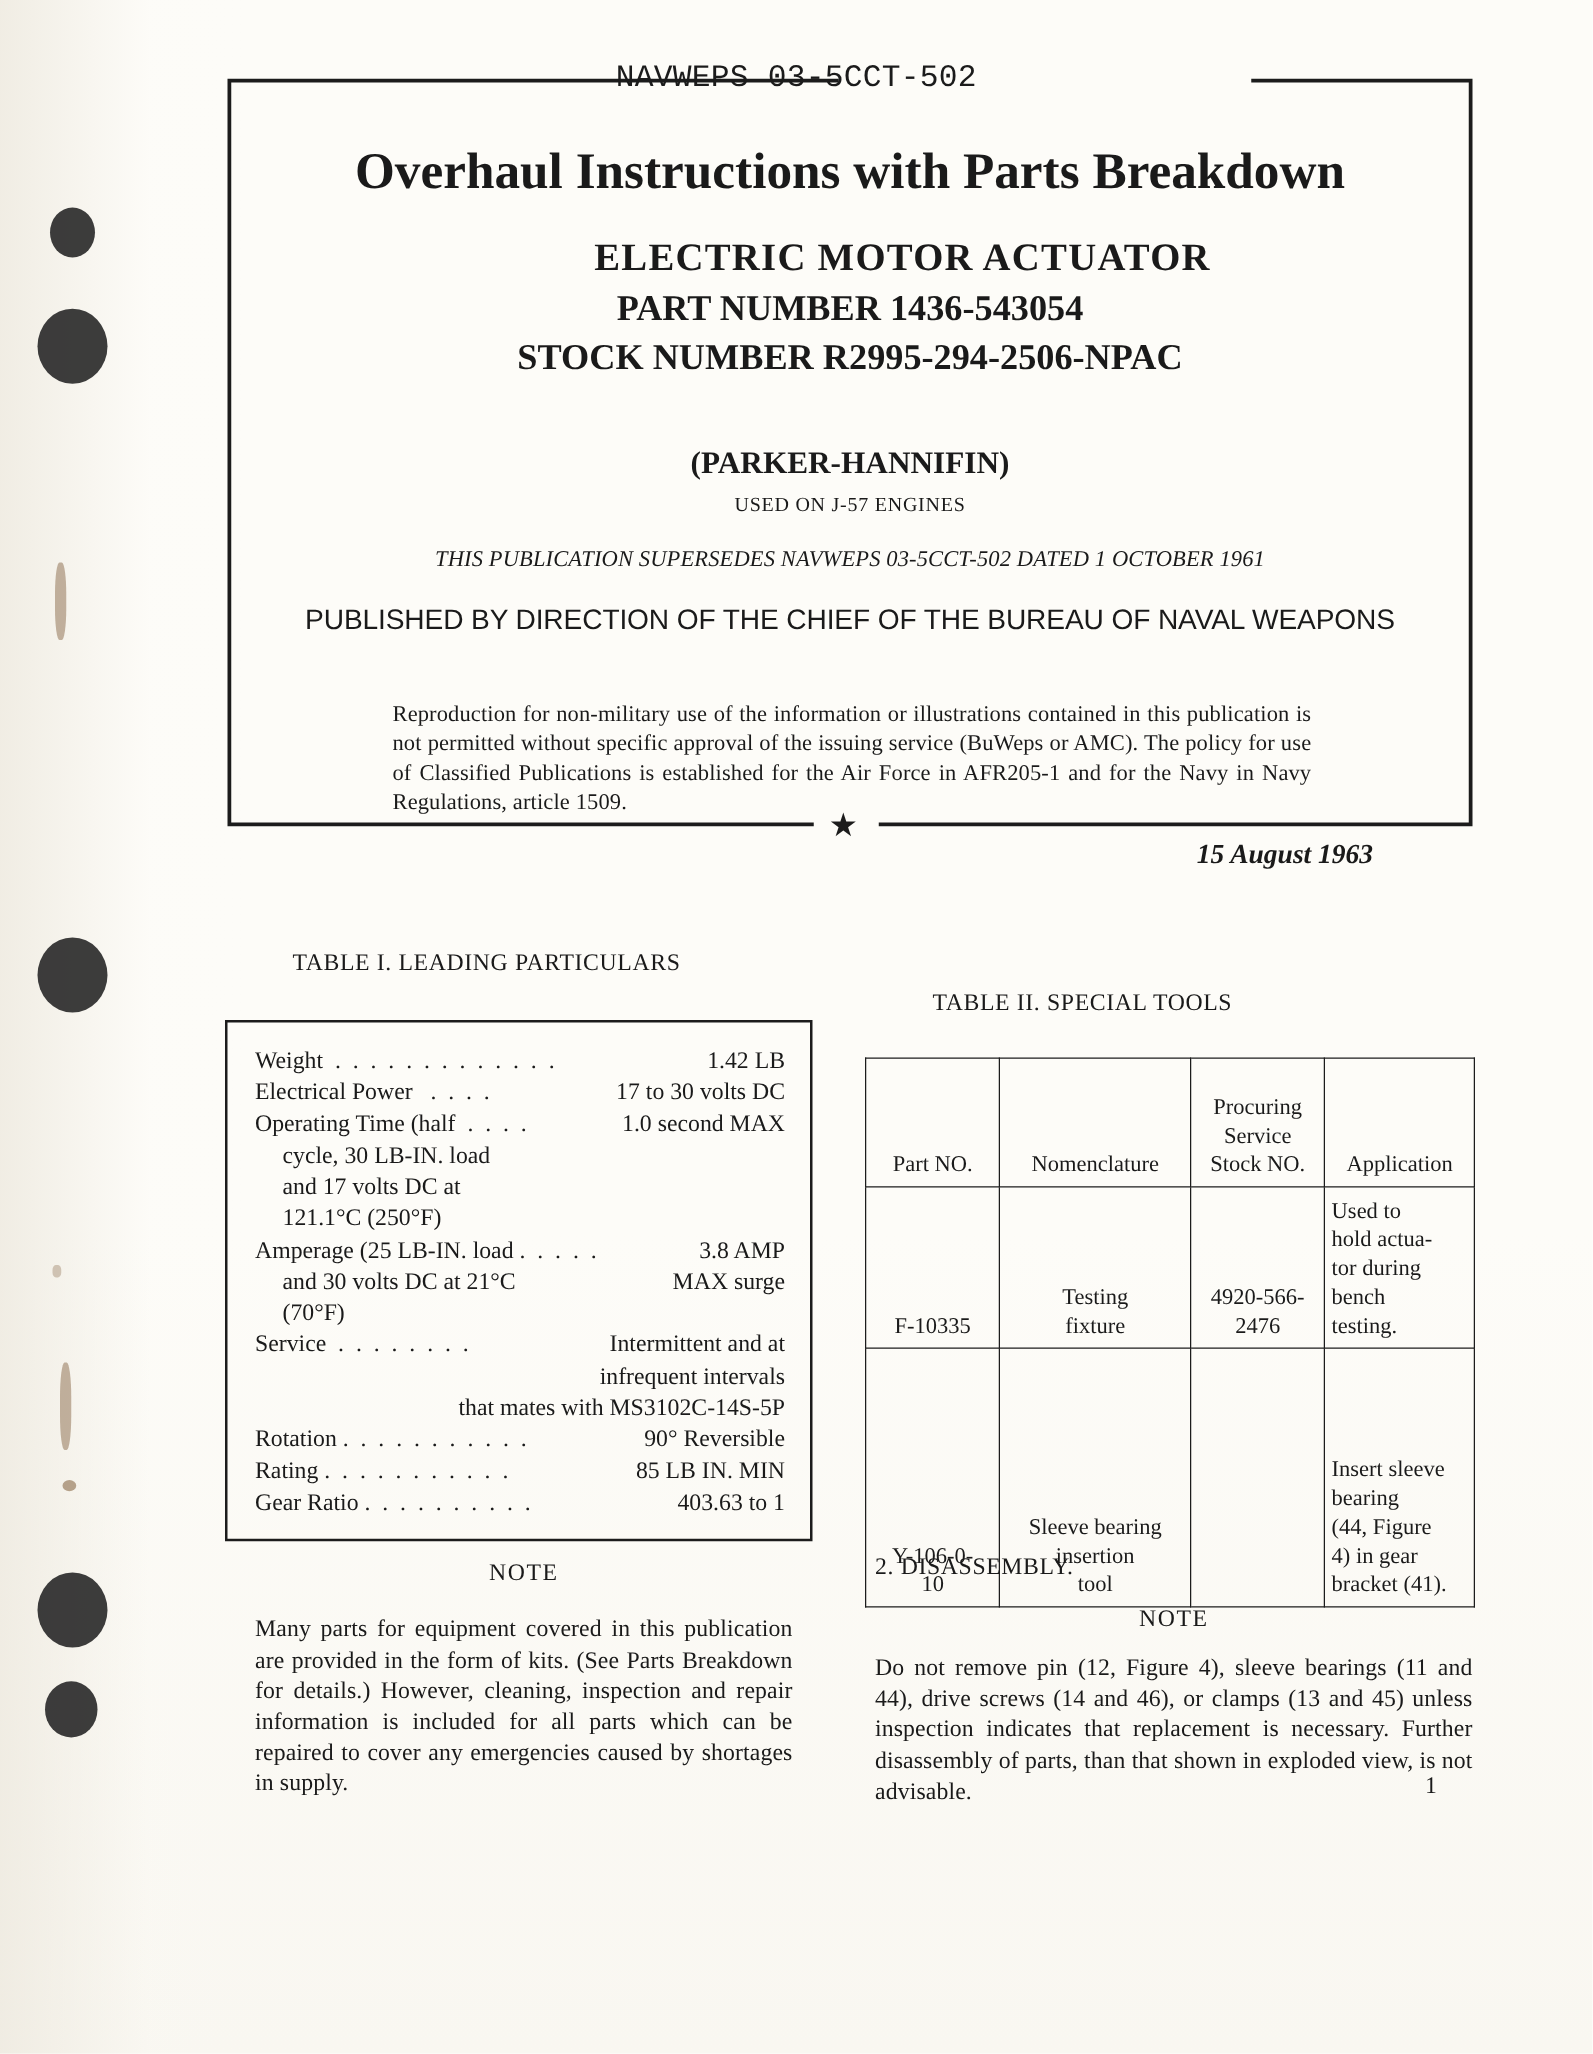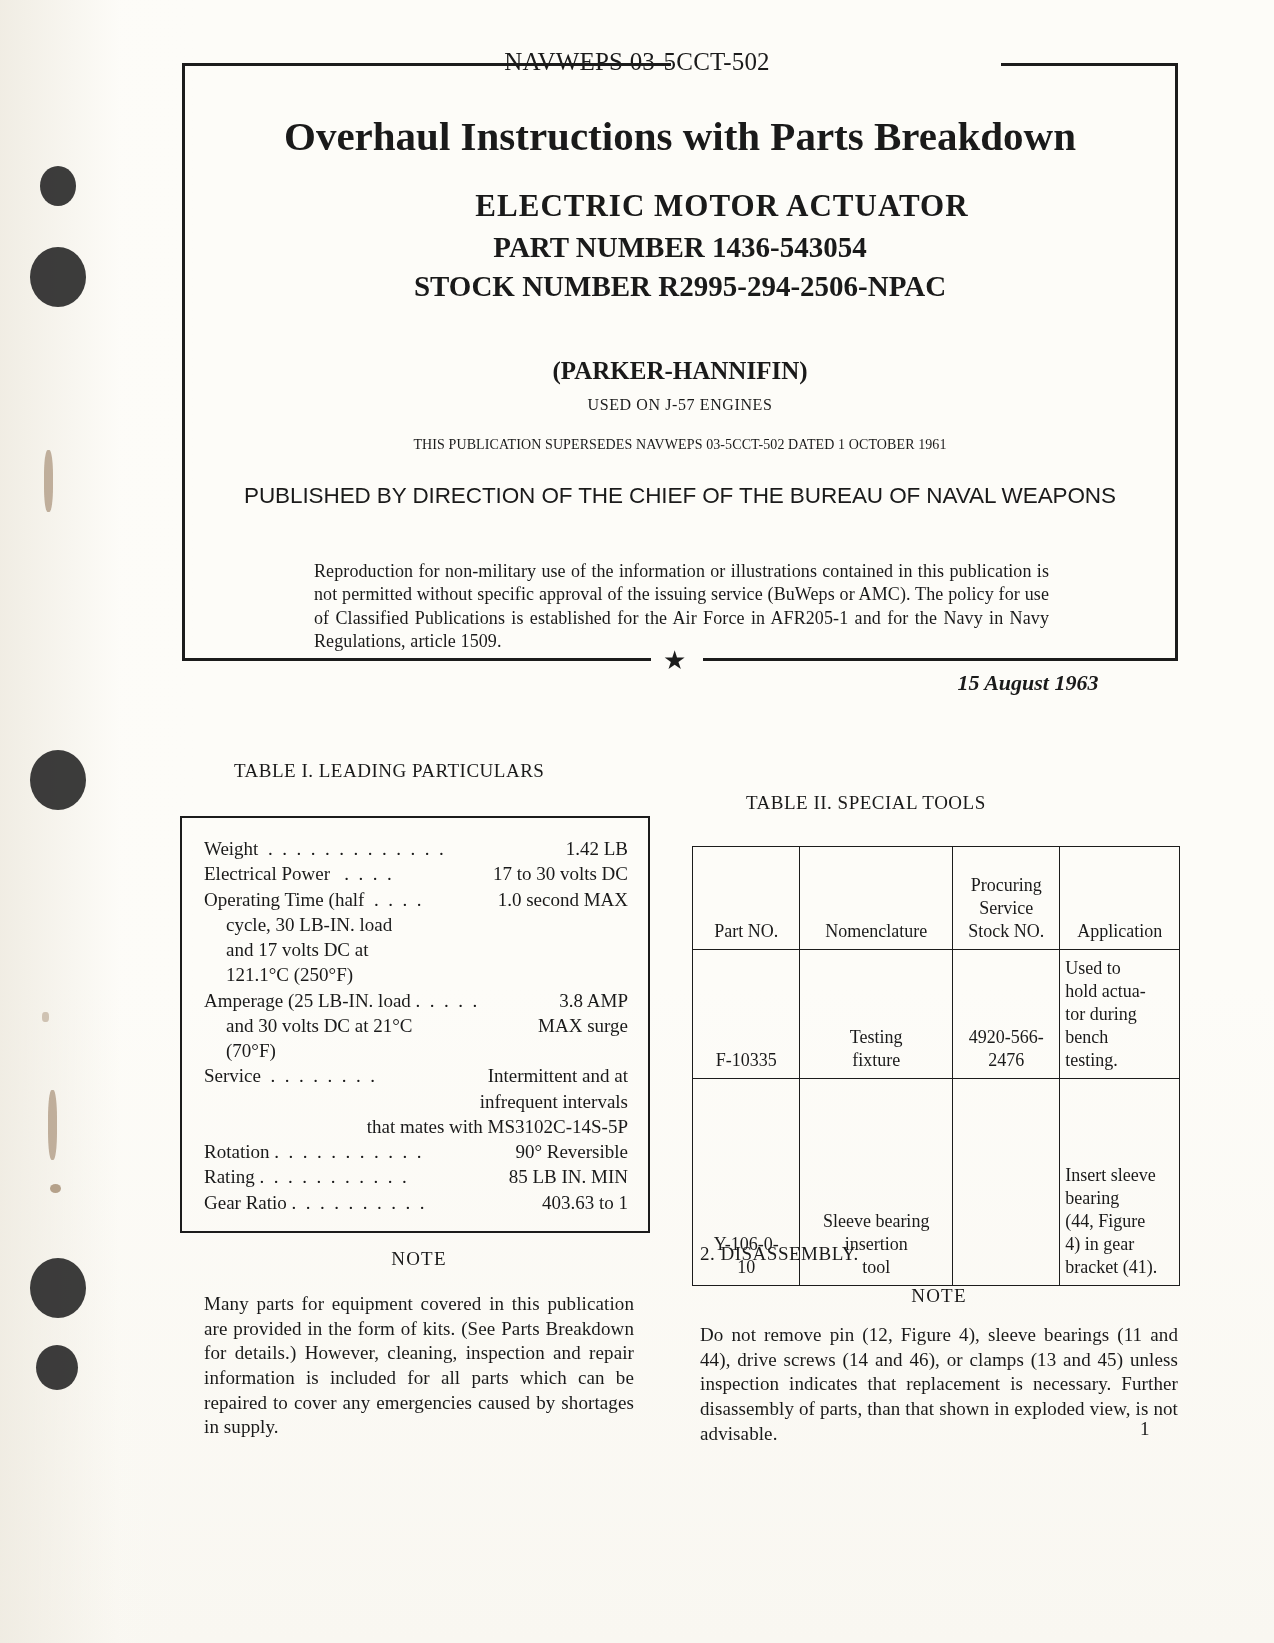--- a/index.html
+++ b/index.html
@@ -63,21 +63,21 @@
     width: 330px;
     height: 30px;
     background: #fdfcf8;
   }
   .doc-number {
     position: absolute;
     left: 0;
     top: 48px;
     width: 1274px;
     text-align: center;
-    font-family: Liberation Serif, serif;
+    font-family: Liberation Mono, monospace;
     font-size: 25px;
     letter-spacing: 0.2px;
     font-weight: 400;
     color: #1b1b1b;
   }
 
   
   .frame-bottom-mask {
     position: absolute;
     left: 466px;
@@ -152,22 +152,23 @@
     text-align: center;
     font-size: 16px;
     letter-spacing: 0.6px;
   }
   .supersedes {
     position: absolute;
     left: 182px;
     top: 437px;
     width: 996px;
     text-align: center;
-    font-size: 14px;
+    font-size: 18px;
     letter-spacing: 0.1px;
+    font-style: italic;
   }
   .published {
     position: absolute;
     left: 182px;
     top: 483px;
     width: 996px;
     text-align: center;
     font-family: "Liberation Sans", sans-serif;
     font-size: 22.5px;
     font-weight: 400;

